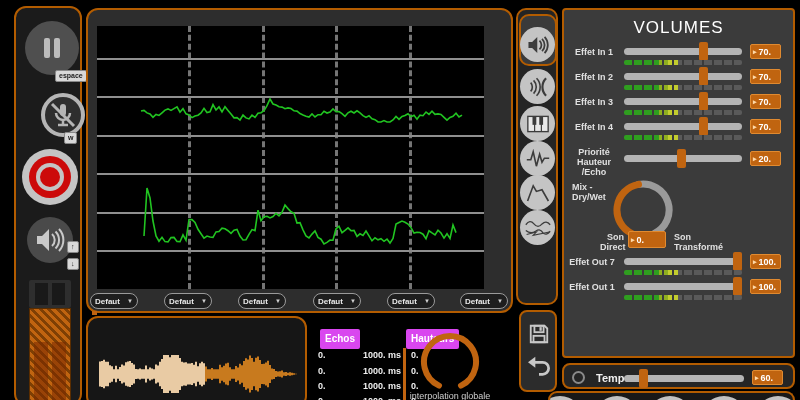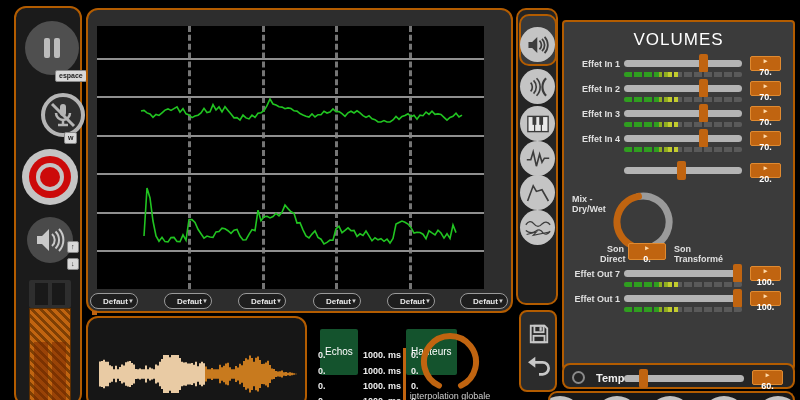--- a/index.html
+++ b/index.html
@@ -20,64 +20,64 @@
     border:1px solid #5a2d00;box-sizing:border-box;}
   .vmeter-col{position:absolute;top:62px;width:14px;height:66px;background:rgba(120,40,0,.55);}
 
   
   .scope-panel{left:86px;top:8px;width:427px;height:305px;background:#2d2d2d;}
   .scope-screen{position:absolute;left:9px;top:16px;width:387px;height:263px;background:#000;}
   .hline{position:absolute;left:0;width:387px;height:2px;background:#8f8f8f;}
   .vdash{position:absolute;top:0;height:263px;width:0;border-left:3px dashed #8a8a8a;opacity:.85;}
   .dropdown{position:absolute;top:283px;width:48px;height:16px;background:#1e1e1e;border:1px solid #9a9a9a;
     border-radius:8px;color:#e8e8e8;font-size:8px;font-weight:bold;display:flex;align-items:center;
-    justify-content:space-between;padding:0 12px;box-sizing:border-box;cursor:pointer;}
+    justify-content:space-between;padding:0 4px;box-sizing:border-box;cursor:pointer;}
   .dropdown .arr{font-size:6px;color:#cfcfcf;}
   .orange-tick{position:absolute;left:4px;top:301px;width:5px;height:4px;background:#c06410;}
 
   
   .wav-panel{left:86px;top:316px;width:221px;height:92px;background:#161616;}
   .wav-header{position:absolute;left:6px;top:6px;width:205px;height:21px;background:#ef8820;border-radius:3px;
     color:#fff;font-size:12px;font-weight:bold;display:flex;align-items:center;justify-content:space-between;
     padding:0 7px;box-sizing:border-box;cursor:pointer;}
   .wav-header .arr{color:#8a4a00;font-size:9px;}
   .wav-svg{position:absolute;left:4px;top:32px;}
 
   
-  .tag{position:absolute;background:#14532d;color:#fff;font-weight:normal;font-size:10px;
-    padding:17px 5px;border-radius:2px;line-height:12px;}
+  .tag{position:absolute;background:#d946ef;color:#fff;font-weight:bold;font-size:10px;
+    padding:4px 5px;border-radius:2px;line-height:12px;}
   .numrow{position:absolute;color:#efefef;font-weight:bold;font-size:9px;line-height:10px;}
   .vbar{position:absolute;width:3px;background:#c06410;}
   .knob-label{position:absolute;color:#cfcfcf;font-size:9px;text-align:center;}
 
   
   .iconstrip{left:516px;top:8px;width:42px;height:297px;background:#242424;border-radius:10px;}
   .tabhl{position:absolute;left:1px;top:4px;width:38px;height:52px;background:#3a3a3a;border:2px solid #b35c00;
     border-radius:10px;box-sizing:border-box;}
   .icircle{position:absolute;left:2px;width:35px;height:35px;border-radius:50%;background:#c4c4c4;
     display:flex;align-items:center;justify-content:center;cursor:pointer;}
   .toolbox{position:absolute;left:519px;top:310px;width:38px;height:82px;background:#2c2c2c;
     border:2px solid #b35c00;border-radius:8px;box-sizing:border-box;}
   .toolbtn{position:absolute;left:6px;width:24px;height:24px;display:flex;align-items:center;justify-content:center;cursor:pointer;}
 
   
-  .volumes{left:562px;top:20px;width:233px;height:350px;background:#3b3b3b;border-radius:4px;}
+  .volumes{left:562px;top:8px;width:233px;height:350px;background:#3b3b3b;border-radius:4px;}
   .vol-title{position:absolute;top:8px;left:0;width:100%;text-align:center;color:#fff;
     font-size:17px;letter-spacing:1px;}
-  .slabel{position:absolute;color:#e0e0e0;font-size:9px;font-weight:bold;text-align:right;width:52px;
+  .slabel{position:absolute;color:#e0e0e0;font-size:9px;font-weight:bold;text-align:center;width:52px;
     white-space:pre-line;line-height:10px;}
   .track{position:absolute;width:118px;height:7px;background:#b4b4b4;border-radius:4px;cursor:pointer;}
   .thumb{position:absolute;top:-6px;width:9px;height:19px;background:#c06410;border-radius:2px;cursor:pointer;}
   .meter{position:absolute;width:118px;height:5px;border-radius:2px;
     background:
       repeating-linear-gradient(90deg,transparent 0 8px,#3b3b3b 8px 10px),
       linear-gradient(90deg,#2f9e1f 0 30%,#8fae20 30% 37%,#c3cd2e 37% 46%,#5a5a5a 46% 100%);}
   .valbox{position:absolute;width:31px;height:15px;background:#c06410;border:1px solid #e08a30;border-radius:2px;
     color:#fff;font-size:9px;font-weight:bold;display:flex;align-items:center;gap:2px;padding:0 2px;
-    box-sizing:border-box;cursor:text;flex-direction:column;}
+    box-sizing:border-box;cursor:text;}
   .valbox .tri{font-size:7px;color:#ffd9a8;}
   .freelabel{position:absolute;color:#e0e0e0;font-size:9px;font-weight:bold;white-space:pre-line;line-height:10px;}
 
   
   .tempo{left:562px;top:363px;width:233px;height:26px;background:#252525;border-radius:8px;}
   .led{position:absolute;left:8px;top:6px;width:13px;height:13px;border:2px solid #8a8a8a;border-radius:50%;
        box-sizing:border-box;cursor:pointer;}
   .tempo-label{position:absolute;left:32px;top:7px;color:#eee;font-size:11px;font-weight:bold;}
 
   
@@ -307,20 +307,23 @@
     <div class="slabel" style="left:4px;top:112px;">Effet In 4</div>
     <div class="track" style="left:60px;top:113px;">
       <div class="thumb" style="left: calc(67% - 4px);"></div>
       </div>
     <div class="meter" style="left:60px;top:125px;"></div>
     <div class="valbox" style="left:186px;top:109px;">
       <span class="tri">▸</span>
       <span>70.</span>
       </div>
 
+    <div class="slabel" style="left:4px;top:137px;">Priorité
+Hauteur
+/Echo</div>
     <div class="track" style="left:60px;top:145px;">
       <div class="thumb" style="left: calc(48% - 4px);"></div>
       </div>
     <div class="valbox" style="left:186px;top:141px;">
       <span class="tri">▸</span>
       <span>20.</span>
       </div>
 
     <div class="freelabel" style="left:8px;top:172px;">Mix -
 Dry/Wet</div>

